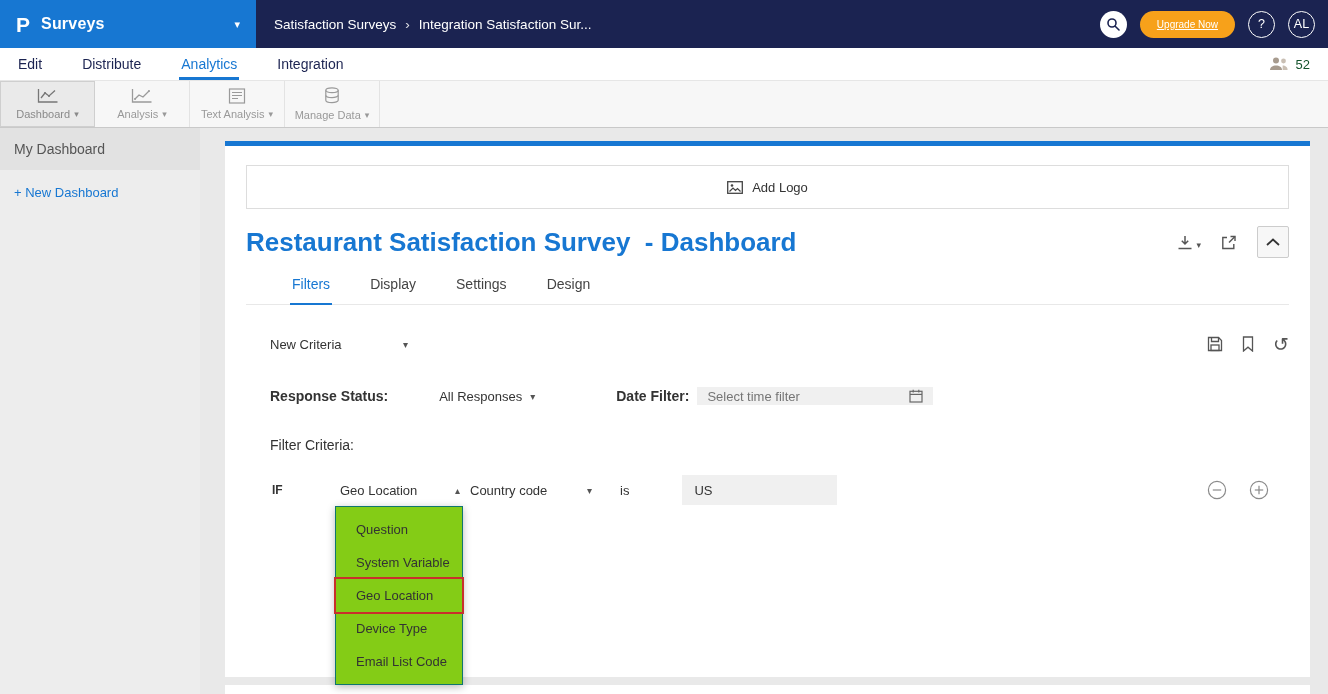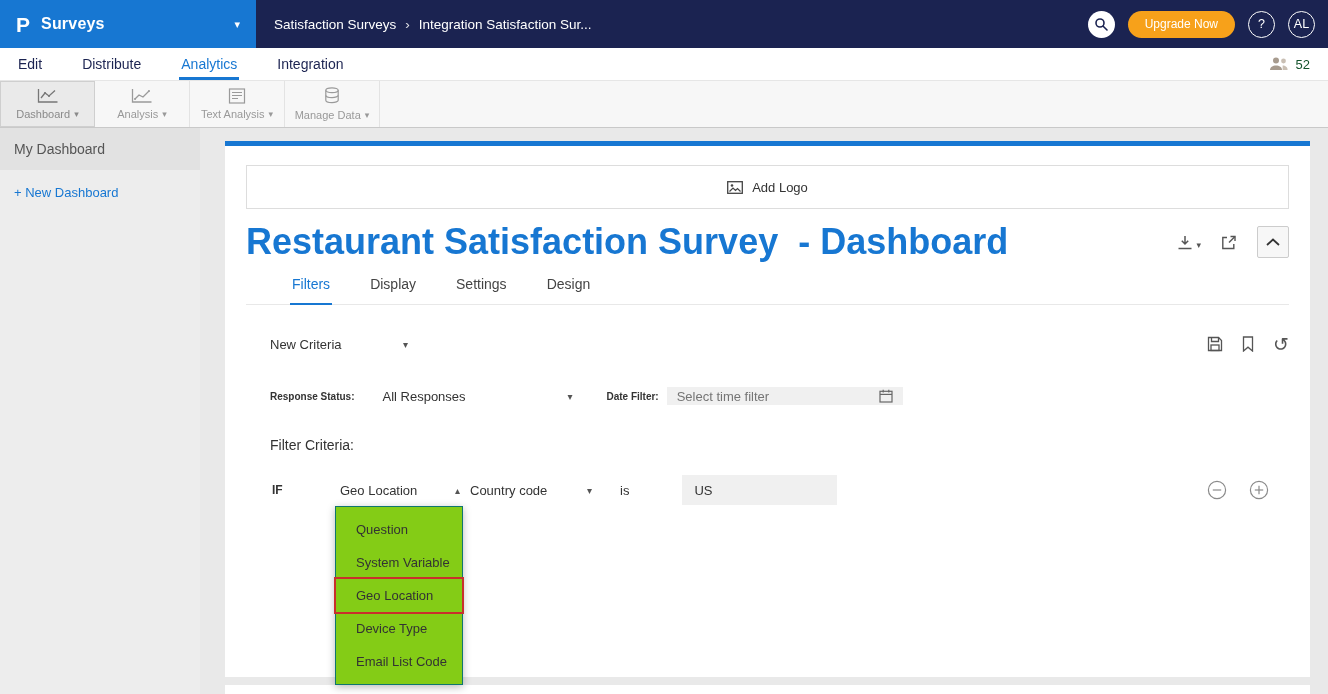--- a/index.html
+++ b/index.html
@@ -10,21 +10,21 @@
   .topbar { height:48px; background:#1b2351; display:flex; align-items:center; color:#fff; }
   .logo-area { width:256px; height:48px; background:#1777d2; display:flex; align-items:center; padding:0 16px; position:relative; cursor:pointer; }
   .logo-p { font-size:21px; font-weight:bold; margin-right:11px; line-height:1; }
   .product-name { font-size:16px; font-weight:700; letter-spacing:.2px; }
   .logo-caret { position:absolute; right:16px; font-size:11px; }
   .breadcrumb { margin-left:18px; font-size:13.5px; display:flex; gap:9px; align-items:center; }
   .crumb { cursor:pointer; }
   .crumb-sep { opacity:.85; }
   .topbar-right { margin-left:auto; display:flex; align-items:center; gap:13px; padding-right:13px; }
   .search-btn { width:27px; height:27px; border-radius:50%; background:#fff; display:flex; align-items:center; justify-content:center; cursor:pointer; }
-  .upgrade-btn { background:#f7a11a; color:#fff; border:none; border-radius:14px; height:27px; padding:0 17px; font-size:12px; font-family:inherit; cursor:pointer; }
+  .upgrade-btn { background:#f7a11a; color:#fff; border:none; border-radius:14px; height:27px; padding:0 17px; font-size:10px; font-family:inherit; cursor:pointer;text-decoration:underline; }
   .circle-btn { width:27px; height:27px; border-radius:50%; border:1.5px solid #fff; color:#fff; display:flex; align-items:center; justify-content:center; font-size:12.5px; cursor:pointer; }
 
   
   .navbar { height:32px; background:#fff; display:flex; align-items:center; padding:0 18px; }
   .nav-tab { margin-right:40px; font-size:14px; color:#1b2351; height:32px; line-height:32px; position:relative; cursor:pointer; }
   .nav-tab.active { color:#1777d2; }
   .nav-tab.active::after { content:""; position:absolute; left:-2px; right:-2px; bottom:0; height:3px; background:#1777d2; }
   .nav-right { margin-left:auto; display:flex; align-items:center; gap:7px; font-size:13px; color:#14532d; }
 
   
@@ -40,42 +40,42 @@
   .sidebar-item { padding:13px 14px; font-size:14px; color:#555; background:#e2e2e2; cursor:pointer; }
   .new-dash { padding:15px 14px; font-size:13px; color:#1777d2; cursor:pointer; }
   .main { flex:1; padding:13px 18px 0 25px; position:relative; }
 
   .card { background:#fff; border-top:5px solid #1777d2; padding:0 21px; height:536px; position:relative; }
   .bottom-card { height:9px; background:#fff; margin-top:8px; }
 
   .add-logo { margin-top:19px; border:1px solid #ddd; height:44px; display:flex; align-items:center; justify-content:center; gap:9px; font-size:13px; color:#333; cursor:pointer; }
 
   .title-row { display:flex; align-items:center; margin-top:15px; height:36px; }
-  .card-title { font-size:36px; font-weight:600; color:#1777d2; white-space:pre; }
+  .card-title { font-size:26px; font-weight:600; color:#1777d2; white-space:pre; }
   .title-actions { margin-left:auto; display:flex; align-items:center; gap:20px; }
   .dl-group { display:flex; align-items:flex-end; gap:3px; cursor:pointer; color:#555; }
   .dl-caret { font-size:9px; color:#555; }
   .icon-btn { cursor:pointer; display:flex; align-items:center; }
   .collapse-btn { width:32px; height:32px; border:1px solid #ccc; background:#f7f7f7; border-radius:2px; display:flex; align-items:center; justify-content:center; cursor:pointer; }
 
   .card-tabs { display:flex; gap:36px; border-bottom:1px solid #e8e8e8; margin-top:16px; }
   .tab { font-size:14px; color:#444; padding:0 2px 11px; cursor:pointer; }
   .tab.active { color:#1777d2; border-bottom:2px solid #1777d2; margin-bottom:-1px;margin-left:44px; }
 
   .row { display:flex; align-items:center; }
   .criteria-row { margin-top:24px; padding-left:24px; height:30px; }
   .status-row { margin-top:22px; padding-left:24px; height:30px; }
   .condition-row { margin-top:22px; padding-left:26px; height:30px; position:relative; }
 
   .select-inline { display:flex; align-items:center; justify-content:space-between; font-size:13px; color:#333; cursor:pointer; }
   .select-caret { font-size:10px; color:#555; margin-left:8px; }
   .gray-input { background:#f0f0f0; border:none; height:30px; padding:0 12px; font-size:13px; color:#333; font-family:inherit; outline:none; }
   .gray-input::placeholder { color:#9a9a9a; }
 
-  .bold-label { font-weight:700; font-size:10px; color:#333; white-space:nowrap; }
+  .bold-label { font-weight:700; font-size:14px; color:#333; white-space:nowrap; }
   .plain-label { font-size:13px; color:#333; }
 
   .row-icons { margin-left:auto; display:flex; align-items:center; gap:19px; }
   .reset-glyph { font-size:19px; color:#555; line-height:1; cursor:pointer; }
 
   .date-wrap { background:#f0f0f0; width:236px; height:18px; display:flex; align-items:center; padding:0 10px; margin-left:8px; }
   .date-wrap input { background:transparent; border:none; outline:none; flex:1; font-size:13px; color:#333; font-family:inherit; }
   .cal-icon { cursor:pointer; display:flex; }
 
   .filter-criteria-label { margin-top:26px; padding-left:24px; font-size:14px; color:#333; }
@@ -251,21 +251,21 @@
             <svg width="12" height="16" viewBox="0 0 12 16">
                 <path d="M1.5 1h9v14L6 11.2 1.5 15z" fill="none" stroke="#555" stroke-width="1.3"></path>
               </svg>
           </span>
           <span class="reset-glyph">↺</span>
         </span>
       </div>
 
       <div class="row status-row">
         <span class="bold-label">Response Status:</span>
-        <span class="select-inline" style="width:190px; margin-left:28px;">
+        <span class="select-inline" style="width:190px; margin-left:4px;justify-content:center;">
           <span>All Responses</span>
           <span class="select-caret">▾</span>
         </span>
         <span class="bold-label" style="margin-left:34px;">Date Filter:</span>
         <span class="date-wrap">
           <input placeholder="Select time filter" style="">
           <span class="cal-icon">
             <svg width="14" height="14" viewBox="0 0 14 14">
                 <rect x="1" y="2.3" width="12" height="10.7" fill="none" stroke="#666" stroke-width="1.2"></rect>
                 <line x1="1" y1="5.4" x2="13" y2="5.4" stroke="#666" stroke-width="1.2"></line>

